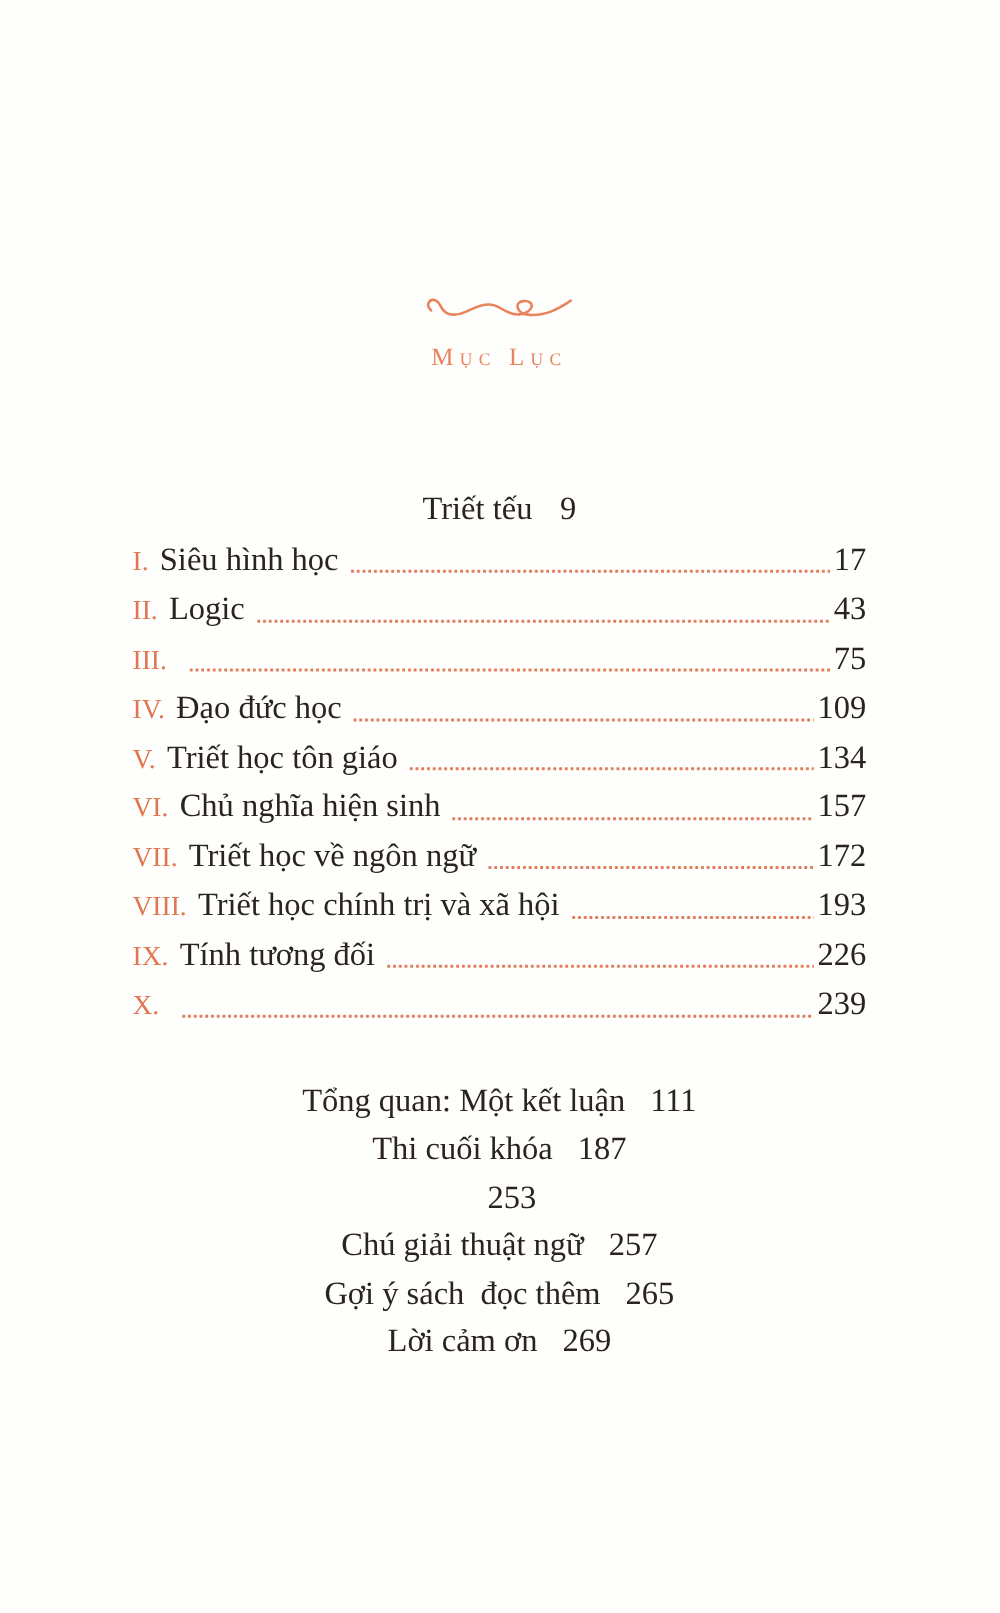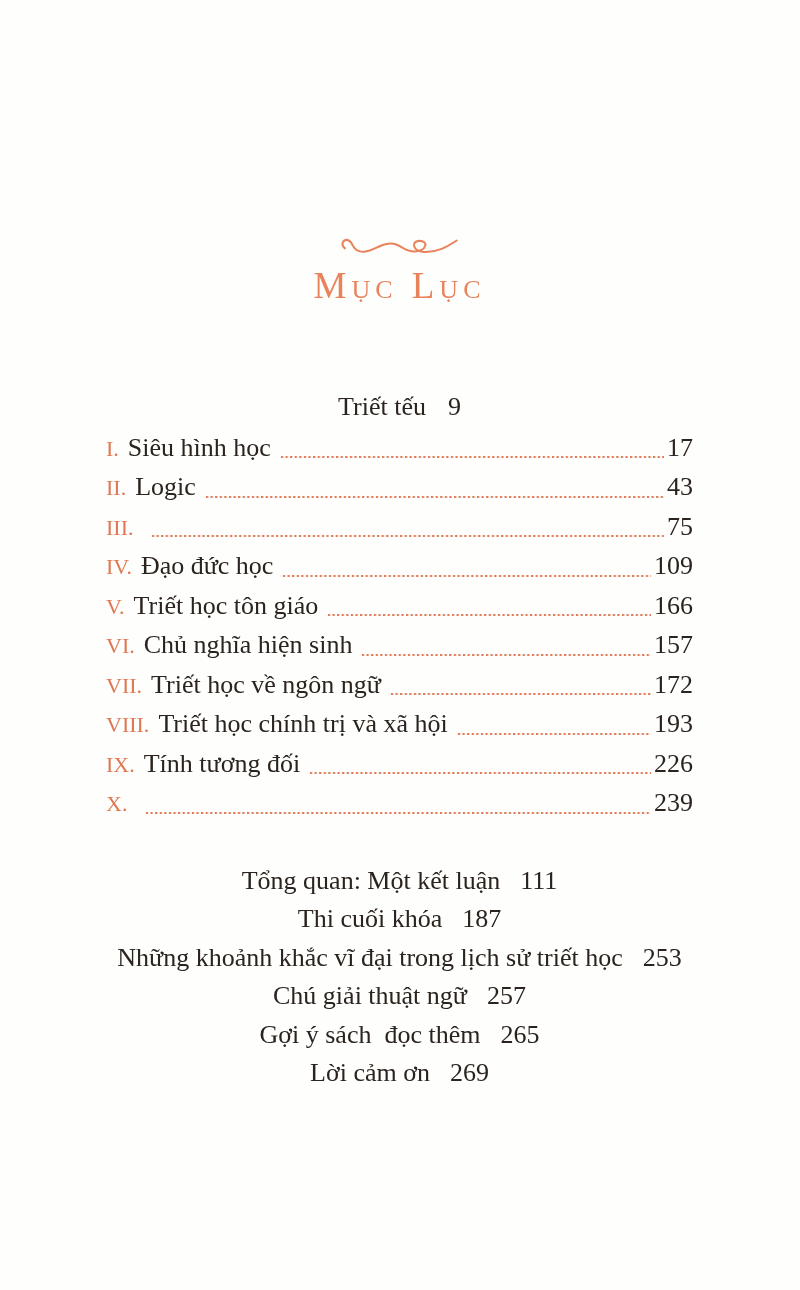--- a/index.html
+++ b/index.html
@@ -23,21 +23,21 @@
     text-align: center;
     height: 34px;
   }
   .flourish {
     color: var(--accent, #e8835c);
     display: inline-block;
   }
   .toc-title {
     margin: 4px 0 0 0;
     text-align: center;
-    font-size: 37px;
+    font-size: 20px;
     line-height: 36px;
     font-weight: normal;
     font-variant: small-caps;
     letter-spacing: 5px;
     color: var(--accent, #e8835c);
   }
   .intro-row {
     margin-top: 84px;
     display: flex;
     justify-content: center;
@@ -127,21 +127,21 @@
     <span class="numeral">IV.</span>
     <span class="chapter-title">Đạo đức học</span>
     <span class="leader"></span>
     <span class="pagenum">109</span>
   </div>
 
   <div class="chapter-row">
     <span class="numeral">V.</span>
     <span class="chapter-title">Triết học tôn giáo</span>
     <span class="leader"></span>
-    <span class="pagenum">166</span>
+    <span class="pagenum">134</span>
   </div>
 
   <div class="chapter-row">
     <span class="numeral">VI.</span>
     <span class="chapter-title">Chủ nghĩa hiện sinh</span>
     <span class="leader"></span>
     <span class="pagenum">157</span>
   </div>
 
   <div class="chapter-row">
@@ -177,21 +177,20 @@
     <span class="bm-label">Tổng quan: Một kết luận</span>
     <span class="pagenum">111</span>
   </div>
 
   <div class="bm-row">
     <span class="bm-label">Thi cuối khóa</span>
     <span class="pagenum">187</span>
   </div>
 
   <div class="bm-row">
-    <span class="bm-label">Những khoảnh khắc vĩ đại trong lịch sử triết học</span>
     <span class="pagenum">253</span>
   </div>
 
   <div class="bm-row">
     <span class="bm-label">Chú giải thuật ngữ</span>
     <span class="pagenum">257</span>
   </div>
 
   <div class="bm-row">
     <span class="bm-label">Gợi ý sách  đọc thêm</span>

